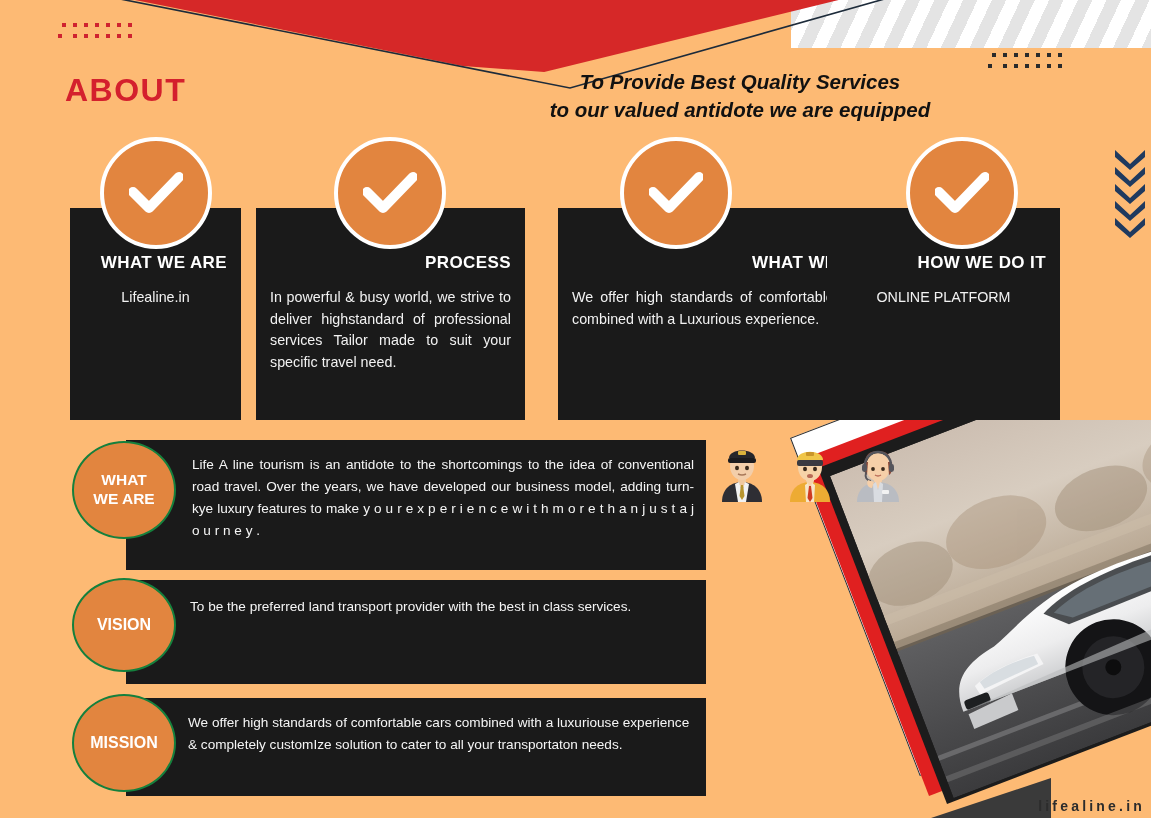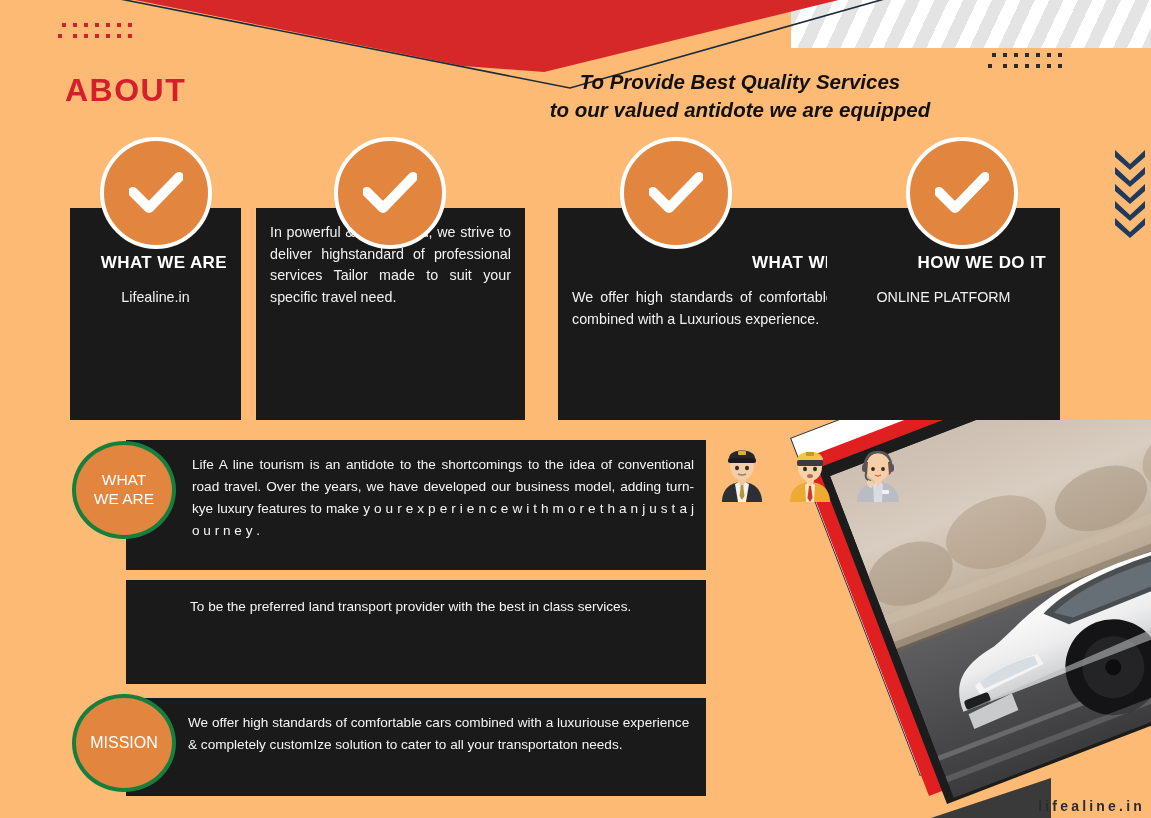--- a/index.html
+++ b/index.html
@@ -137,26 +137,26 @@
     color:#f5f5f5;
     font-size:13.6px;
     line-height:1.62;
     text-align:justify;
     text-justify:inter-word;
   }
   .pill-circle{
     position:absolute;
     border-radius:50%;
     background:#e2853f;
-    border:4px solid #15803d;
+    border:2px solid #15803d;
     box-sizing:border-box;
     display:flex;align-items:center;justify-content:center;
     text-align:center;
     color:#ffffff;
-    font-weight:normal;
+    font-weight:bold;
     z-index:8;
     line-height:1.2;
   }
 
   
   .avatars{position:absolute;left:716px;top:440px;z-index:7;display:flex;gap:16px;}
   .avatars .av{width:52px;height:62px;}
 
   
   .photo-wrap{position:absolute;left:760px;top:420px;width:391px;height:398px;z-index:5;overflow:hidden;}
@@ -285,20 +285,21 @@
       <div class="c-title">WHAT WE ARE</div>
       <div class="c-body center">Lifealine.in</div>
     </div>
     <div class="badge" style="left:100px;">
       <svg width="54" height="42" viewBox="0 0 54 42">
         <path d="M4 20 L20 36 L50 5" fill="none" stroke="#ffffff" stroke-width="10" stroke-linecap="round" stroke-linejoin="round"></path>
       </svg>
     </div>
 
     <div class="card" style="left:256px;width:269px;">
+      <div class="c-title">PROCESS</div>
       <div class="c-body">In powerful &amp; busy world, we strive to deliver highstandard of professional services Tailor made to suit your specific travel need.</div>
     </div>
     <div class="badge" style="left:334px;">
       <svg width="54" height="42" viewBox="0 0 54 42">
         <path d="M4 20 L20 36 L50 5" fill="none" stroke="#ffffff" stroke-width="10" stroke-linecap="round" stroke-linejoin="round"></path>
       </svg>
     </div>
 
     <div class="card" style="left:558px;width:324px;">
       <div class="c-title">WHAT WE DO</div>
@@ -326,20 +327,25 @@
   </div>
   <div class="pill-circle" style="left:72px;top:441px;width:104px;height:98px;font-size:15.5px;">
     <div>
       <div>WHAT</div>
       <div>WE ARE</div>
     </div>
   </div>
 
   <div class="pill" style="left:126px;top:580px;width:580px;height:104px;">
     <div class="p-text" style="margin:16px 12px 0 64px;">To be the preferred land transport provider with the best in class services.</div>
+  </div>
+  <div class="pill-circle" style="left:72px;top:578px;width:104px;height:94px;font-size:16px;">
+    <div>
+      <div>VISION</div>
+    </div>
   </div>
 
   <div class="pill" style="left:126px;top:698px;width:580px;height:98px;">
     <div class="p-text" style="text-align:left;margin:14px 12px 0 62px;">We offer high standards of comfortable cars combined with a luxuriouse experience &amp; completely customIze solution to cater to all your transportaton needs.</div>
   </div>
   <div class="pill-circle" style="left:72px;top:694px;width:104px;height:98px;font-size:16px;">
     <div>
       <div>MISSION</div>
     </div>
   </div>

